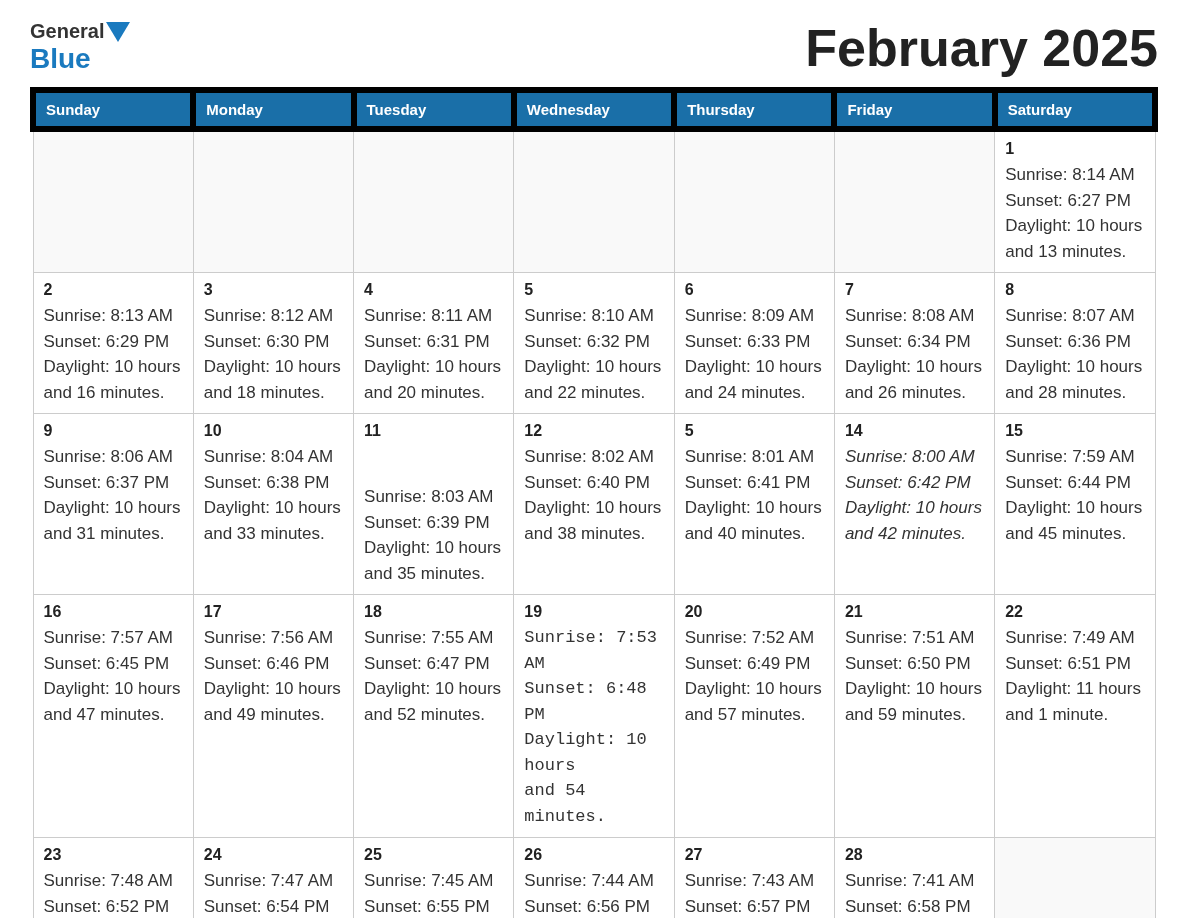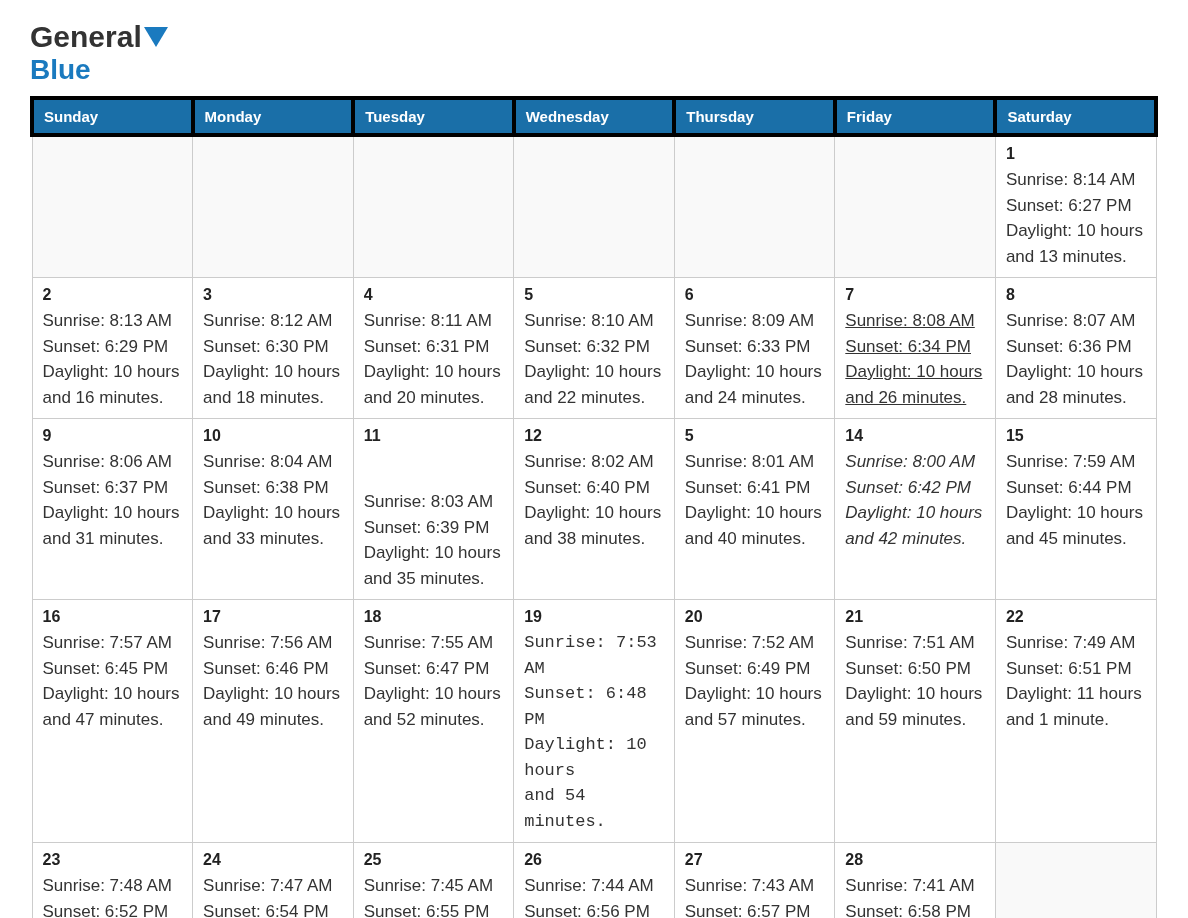--- a/index.html
+++ b/index.html
@@ -15,21 +15,21 @@
       justify-content: space-between;
       align-items: flex-start;
       margin-bottom: 10px;
     }
     .logo {
       display: flex;
       flex-direction: column;
       align-items: flex-start;
     }
     .logo-text {
-      font-size: 30px;
+      font-size: 20px;
       font-weight: bold;
       color: #333;
       display: flex;
       align-items: center;
     }
     .logo-general { color: #333; }
     .logo-triangle {
       width: 0;
       height: 0;
       border-left: 12px solid transparent;
@@ -63,21 +63,21 @@
       border-collapse: collapse;
       margin-top: 10px;
     }
     .calendar th {
       background-color: #1a6fa8;
       color: #fff;
       font-size: 15px;
       font-weight: bold;
       padding: 8px 10px;
       text-align: left;
-      border: 4px solid #000000;
+      border: 6px solid #000000;
     }
     .calendar td {
       vertical-align: top;
       border: 1px solid #ccc;
       padding: 8px 10px;
       width: calc(100% / 7);
       min-height: 100px;
       font-size: 13px;
       color: #333;
     }
@@ -110,20 +110,21 @@
   <div class="logo">
     <div class="logo-text">
       <span class="logo-general">General</span>
         <span class="logo-triangle"></span>
     </div>
     <div>
       <span class="logo-blue">Blue</span>
     </div>
   </div>
   <div class="title-section">
+    <div class="month-title">February 2025</div>
   </div>
 </div>
 
 <table class="calendar">
   <thead>
     <tr>
     <th>Sunday</th>
         <th>Monday</th>
         <th>Tuesday</th>
         <th>Wednesday</th>
@@ -179,21 +180,21 @@
         </td>
         <td>
           <span class="day-number">6</span>
           <div class="day-info" style="white-space: pre-line;">Sunrise: 8:09 AM
 Sunset: 6:33 PM
 Daylight: 10 hours
 and 24 minutes.</div>
         </td>
         <td>
           <span class="day-number">7</span>
-          <div class="day-info" style="white-space: pre-line; text-decoration: underline;">Sunrise: 8:08 AM
+          <div class="day-info" style="white-space: pre-line;">Sunrise: 8:08 AM
 Sunset: 6:34 PM
 Daylight: 10 hours
 and 26 minutes.</div>
         </td>
         <td>
           <span class="day-number">8</span>
           <div class="day-info" style="white-space: pre-line;">Sunrise: 8:07 AM
 Sunset: 6:36 PM
 Daylight: 10 hours
 and 28 minutes.</div>

